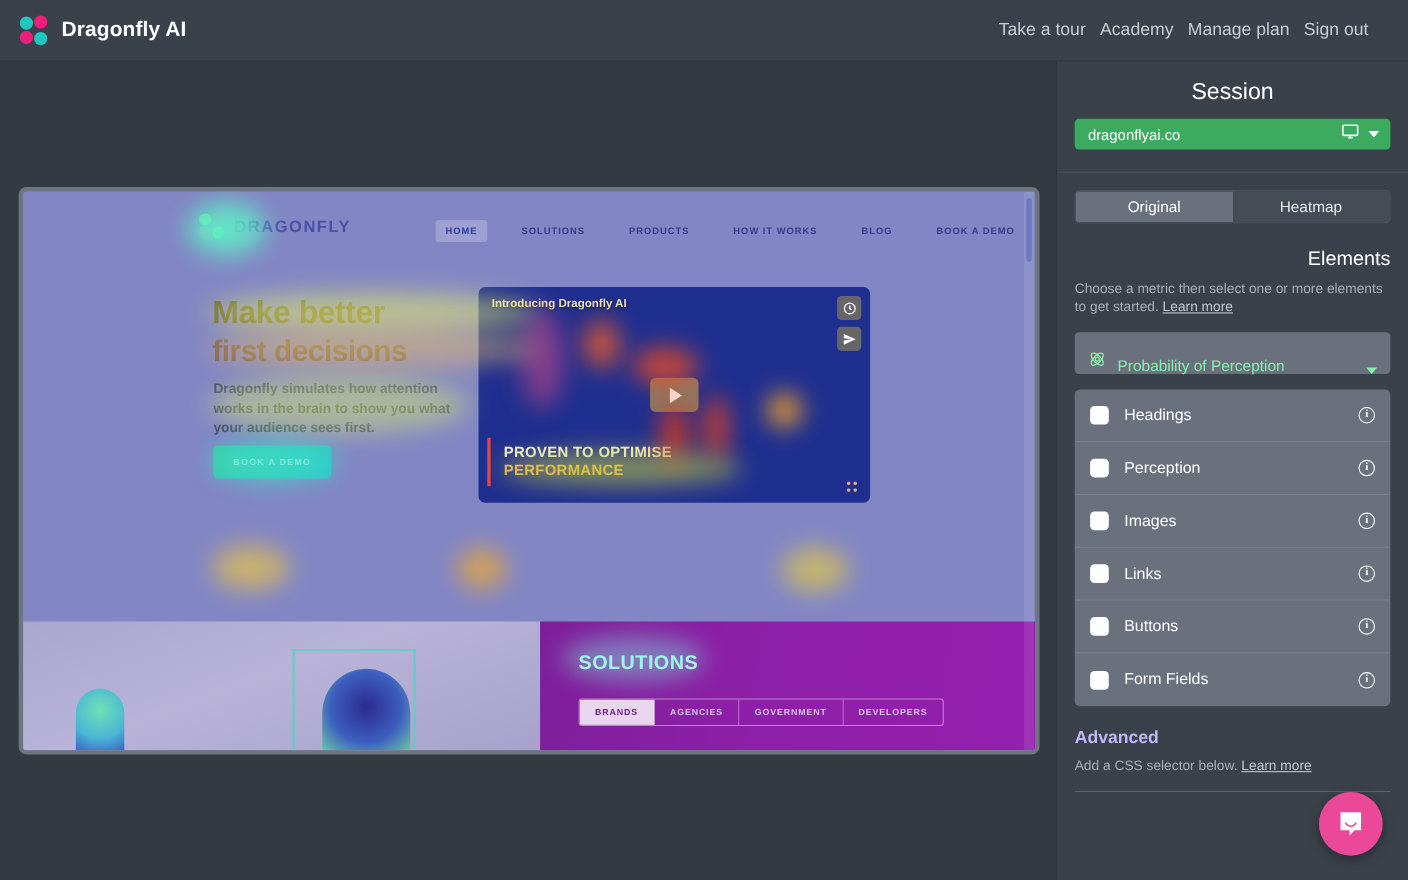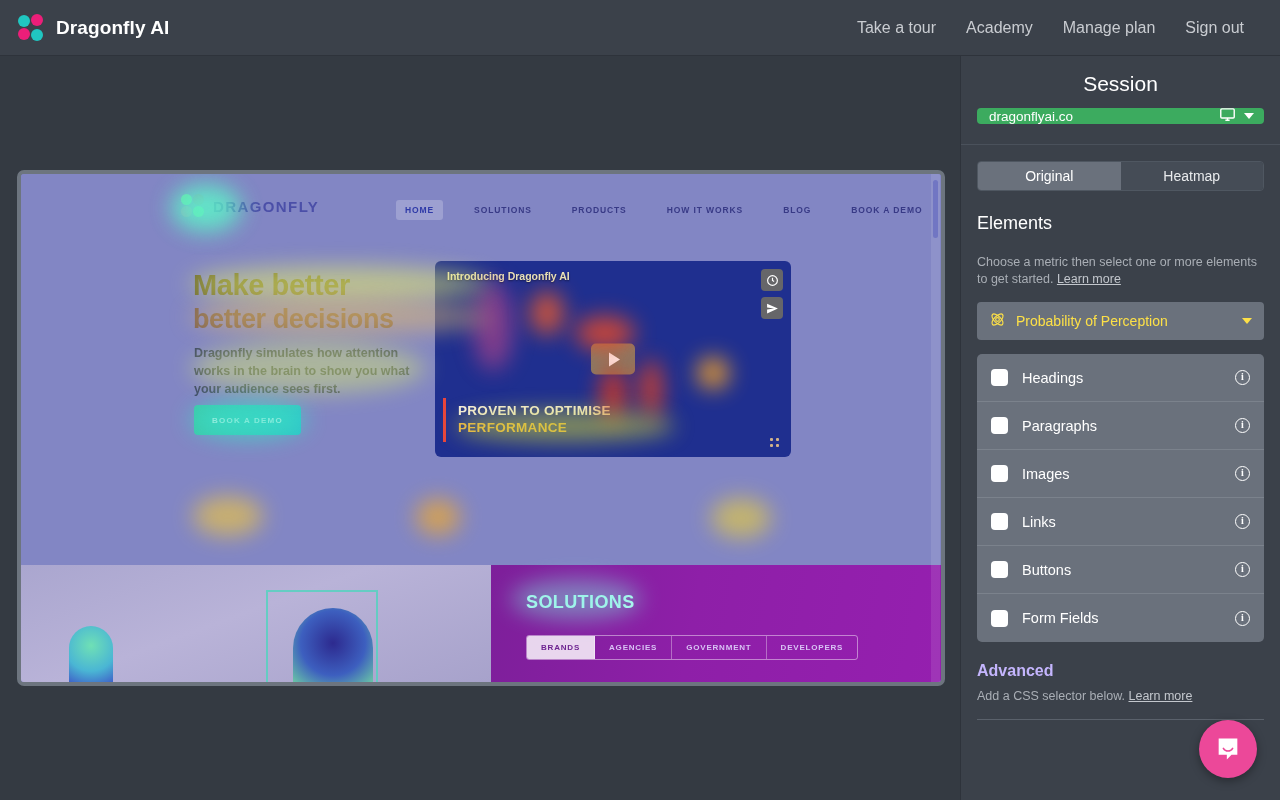--- a/index.html
+++ b/index.html
@@ -21,21 +21,21 @@
   .brand { display: flex; align-items: center; gap: 10px; }
   .logo { width: 28px; height: 28px; position: relative; }
   .logo i {
     position: absolute; width: 12px; height: 12px; border-radius: 50%; display: block;
   }
   .logo .tl { left: 0; top: 1px; background: #20c6c1; }
   .logo .tr { left: 13px; top: 0; background: #ec1e79; }
   .logo .bl { left: 0; top: 14px; background: #ec1e79; }
   .logo .br { left: 13px; top: 15px; background: #20c6c1; }
   .brand-name { color: #ffffff; font-size: 19px; font-weight: bold; letter-spacing: .1px; }
-  .topnav { display: flex; align-items: center; gap: 30px; }
+  .topnav { display: flex; align-items: center; gap: 13px; }
   .topnav a {
     color: #c9ccd1; font-size: 16px; text-decoration: none;
   }
 
   
   .canvas {
     position: absolute; top: 56px; left: 0; width: 960px; height: 744px;
     background: #343a42;
   }
   .preview-frame {
@@ -159,45 +159,45 @@
   .pscroll { position: absolute; right: 1px; top: 0; width: 9px; height: 100%; background: rgba(255,255,255,.10); }
   .pscroll .thumb { position: absolute; top: 6px; left: 2px; width: 5px; height: 58px; border-radius: 3px; background: rgba(90,95,190,.55); }
 
   
   .panel {
     position: absolute; top: 56px; right: 0; width: 320px; height: 744px;
     background: #3b414a; border-left: 1px solid #2e333b;
   }
   .panel h1 { color: #fff; font-size: 21px; font-weight: normal; text-align: center; padding: 16px 0 12px; }
   .session-pill {
-    margin: 0 16px; height: 16px; border-radius: 4px; background: #3cab5f;
+    margin: 0 16px; height: 28px; border-radius: 4px; background: #3cab5f;
     display: flex; align-items: center; justify-content: space-between; padding: 0 10px 0 12px;
   }
   .session-pill .url { color: #fff; font-size: 13.5px; }
   .session-pill .right { display: flex; align-items: center; gap: 8px; color: #fff; }
   .chev { width: 0; height: 0; border-left: 5px solid transparent; border-right: 5px solid transparent; border-top: 6px solid currentColor; }
   .divider { margin-top: 20px; border-top: 1px solid #4a515b; }
 
   .segment {
     margin: 16px 16px 0; height: 30px; border-radius: 4px; overflow: hidden;
     display: flex; border: 1px solid #4f5761;
   }
   .segment div {
     flex: 1; display: flex; align-items: center; justify-content: center;
     font-size: 14px; color: #e8eaec; background: #454c56;
   }
   .segment div.active { background: #6a717c; color: #ffffff; }
 
-  .panel h2 { color: #fff; font-size: 18px; font-weight: normal; margin: 22px 16px 20px; }
+  .panel h2 { color: #fff; font-size: 18px; font-weight: normal; margin: 22px 16px 8px; text-align: right; }
   .help { color: #a9aeb5; font-size: 12.5px; line-height: 17px; margin: 0 16px 14px; }
   .help a { color: #c3c7cd; }
 
   .metric {
     margin: 0 16px; height: 38px; border-radius: 4px; background: #6a717c;
-    display: flex; align-items: center; padding: 0 12px; gap: 10px; color: #fde047;
+    display: flex; align-items: flex-end; padding: 0 12px; gap: 10px; color: #86efac;
   }
   .metric .label { font-size: 14px; flex: 1; }
 
   .elements { margin: 14px 16px 4px; border-radius: 5px; background: #6a717c; overflow: hidden; }
   .erow {
     height: 48px; display: flex; align-items: center; padding: 0 14px;
     border-bottom: 1px solid #7b828c;
   }
   .erow:last-child { border-bottom: none; }
   .cbx { width: 17px; height: 17px; border-radius: 4px; background: #fff; margin-right: 14px; }
@@ -257,21 +257,21 @@
           <a href="#">SOLUTIONS</a>
           <a href="#">PRODUCTS</a>
           <a href="#">HOW IT WORKS</a>
           <a href="#">BLOG</a>
           <a href="#">BOOK A DEMO</a>
         </div>
       </div>
 
       <div class="hero-h1">
         <div class="l1">Make better</div>
-        <div class="l2">better decisions</div>
+        <div class="l2">first decisions</div>
       </div>
       <div class="hero-p">Dragonfly simulates how attention works in the brain to show you what your audience sees first.</div>
       <div class="hero-btn">BOOK A DEMO</div>
 
       <div class="video">
         <div class="vtitle">Introducing Dragonfly AI</div>
         <div class="play"></div>
         <div class="vic clock">
           <svg width="13" height="13" viewBox="0 0 24 24" fill="none" stroke="currentColor" stroke-width="2.2">
             <circle cx="12" cy="12" r="9"></circle>
@@ -380,21 +380,21 @@
   </div>
 
   <div class="elements">
     <div class="erow">
       <span class="cbx"></span>
       <span class="elabel">Headings</span>
       <span class="info">i</span>
     </div>
     <div class="erow">
       <span class="cbx"></span>
-      <span class="elabel">Paragraphs</span>
+      <span class="elabel">Perception</span>
       <span class="info">i</span>
     </div>
     <div class="erow">
       <span class="cbx"></span>
       <span class="elabel">Images</span>
       <span class="info">i</span>
     </div>
     <div class="erow">
       <span class="cbx"></span>
       <span class="elabel">Links</span>

